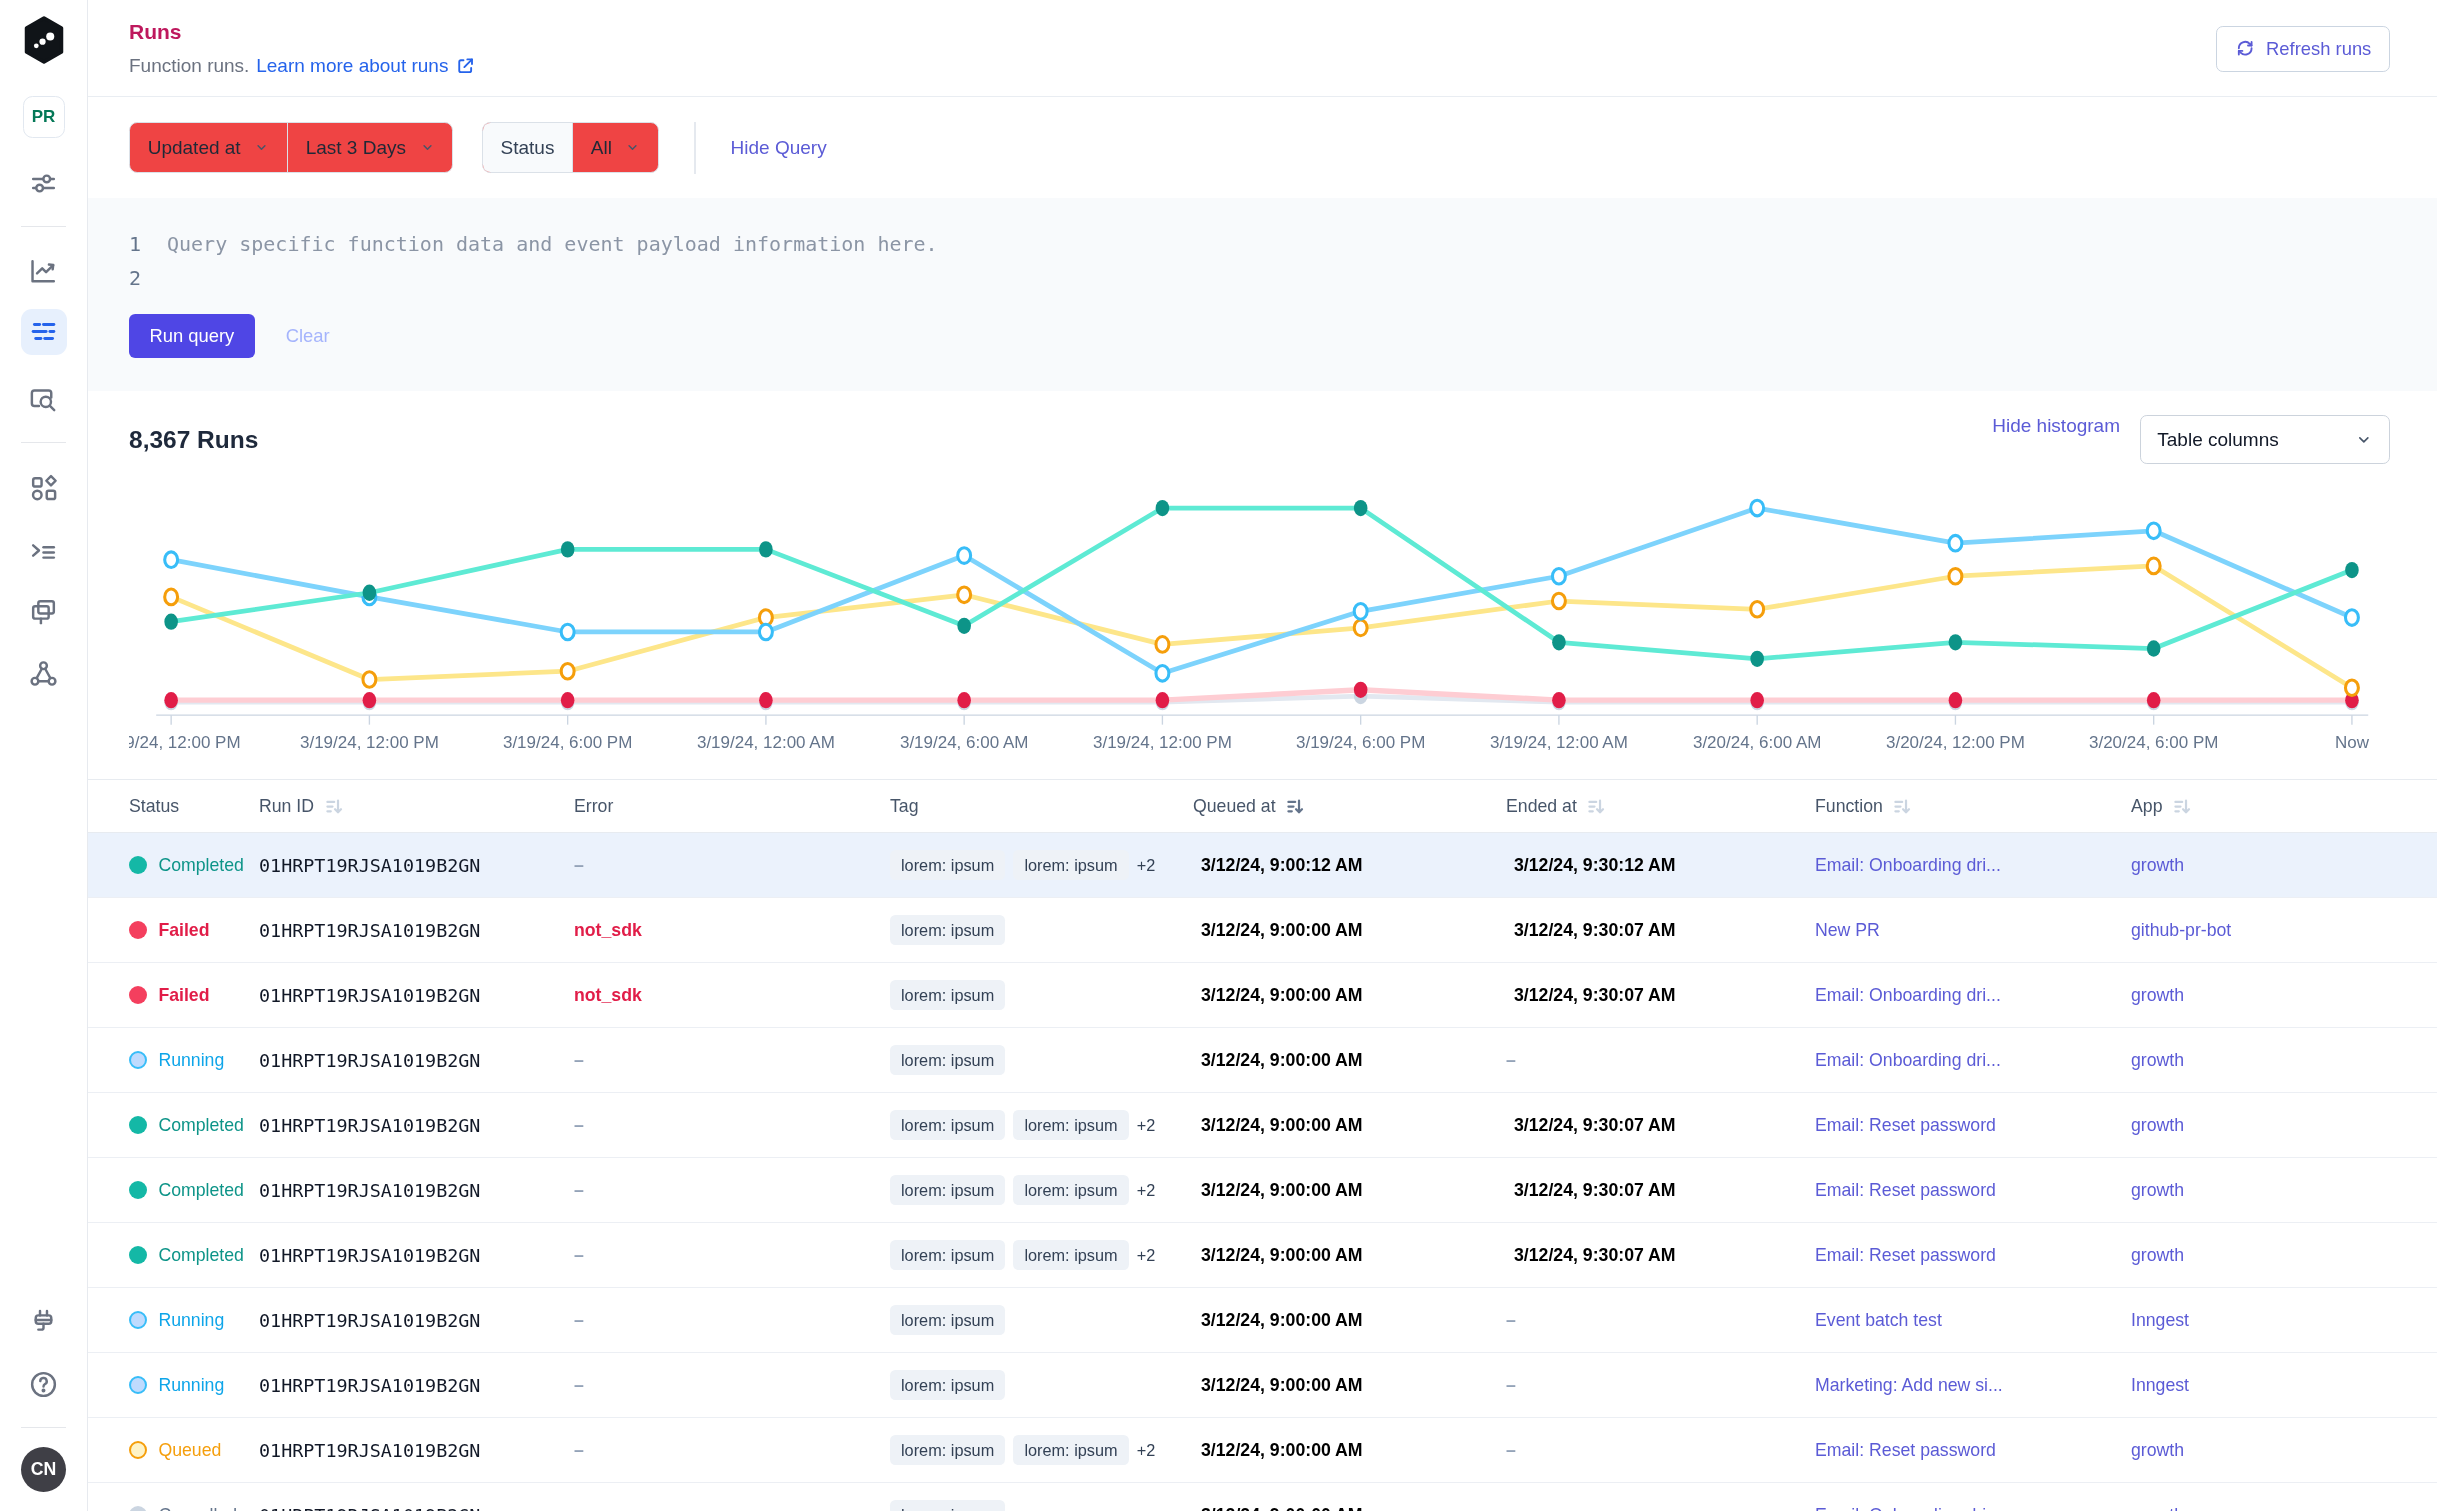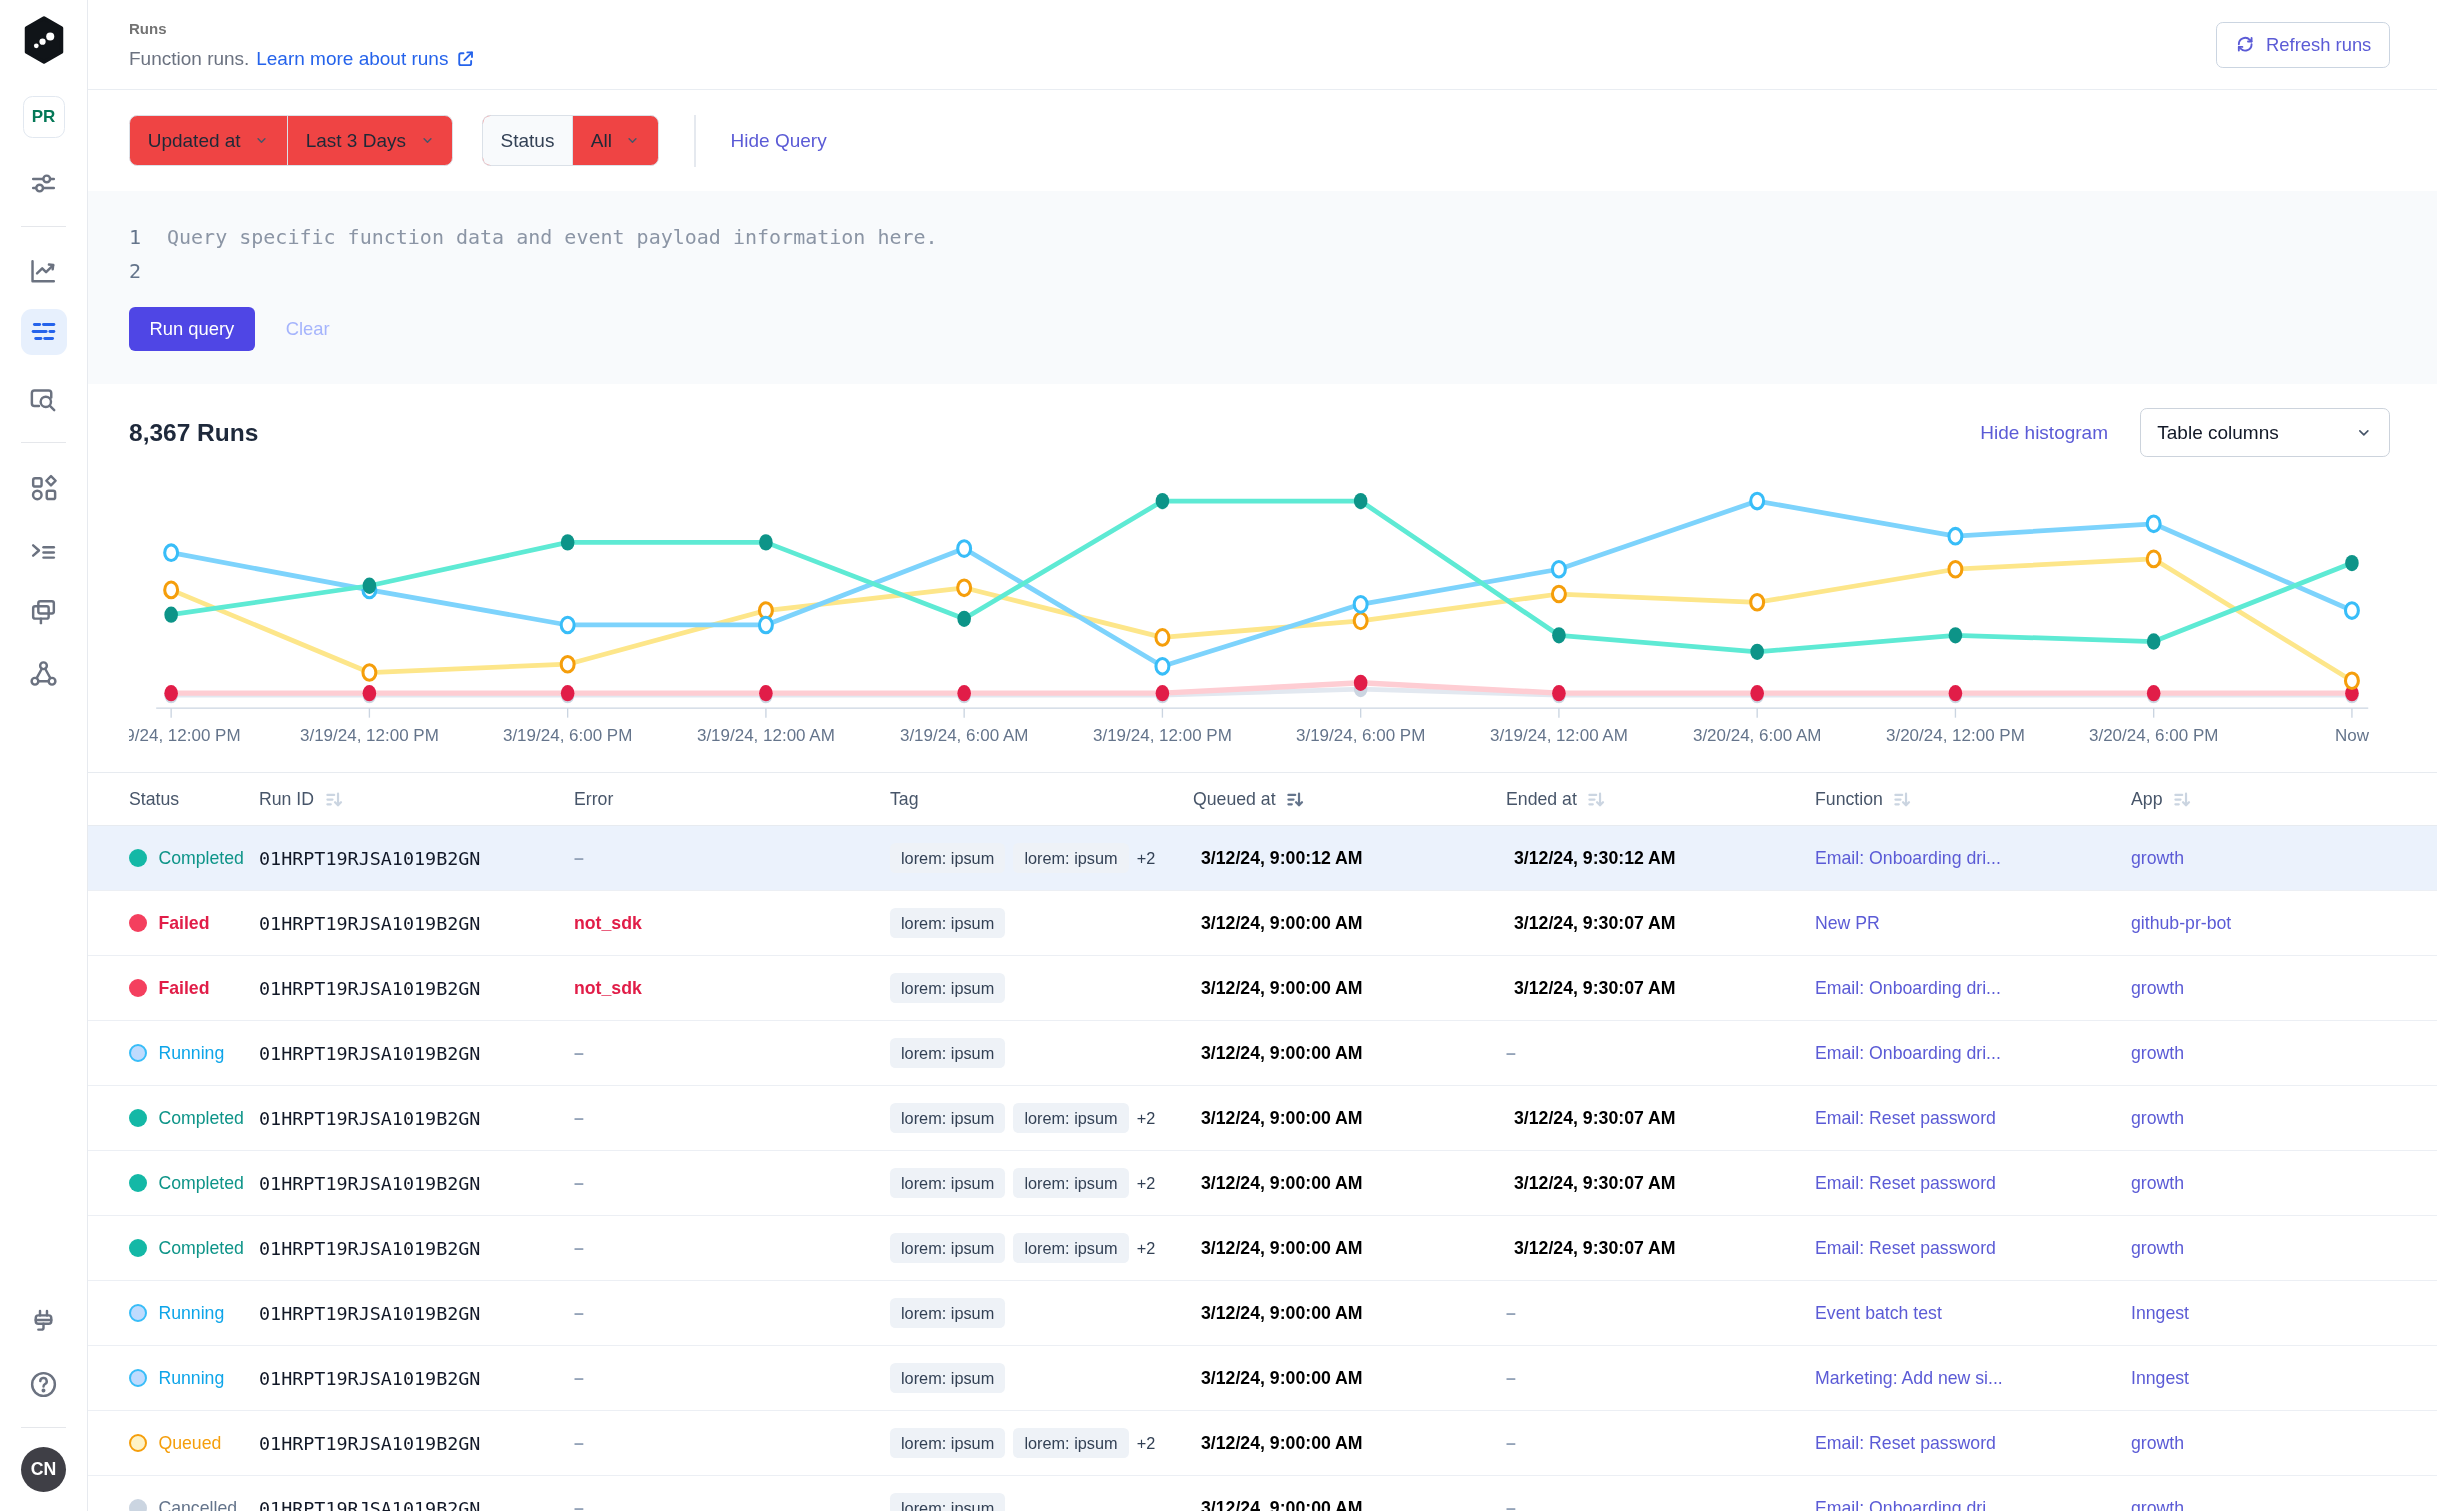--- a/index.html
+++ b/index.html
@@ -21,21 +21,21 @@
   .s-div { margin-top:26px; width:45px; border-top:1.4px solid #e5e7eb; }
   .s-spacer { flex:1; }
   .avatar { margin:19px 0 20.4px 0; width:45px; height:45px; border-radius:50%; background:#3f3f46;
     color:#fff; font-size:17.7px; font-weight:600; display:flex; align-items:center; justify-content:center; cursor:pointer; }
 
   
   .main { flex:1; display:flex; flex-direction:column; min-width:0; }
 
   .top { display:flex; align-items:center; justify-content:space-between;
     padding:20.4px 48px 19px 41px; border-bottom:1.4px solid #e9edf2; }
-  .page-title { font-size:15px; font-weight:600; color:#737373; }
+  .page-title { font-size:21px; font-weight:600; color:#be185d; }
   .sub { margin-top:11px; font-size:19px; color:#6b7280; display:flex; align-items:center; gap:6.8px; }
   .sub a { color:#2563eb; text-decoration:none; display:flex; align-items:center; gap:6.8px; cursor:pointer; }
   .btn-refresh { display:flex; gap:11px; border:1.4px solid #cbd5e1; border-radius:6.8px;
     background:#fff; padding:11px 17.7px; font-size:18.4px; font-weight:500; color:#5b5bd6; cursor:pointer; }
 
   .filters { display:flex; align-items:center; padding:24.5px 0 0 41px; }
   .seg { display:flex; border:1.4px solid #dbe1e8; border-radius:8.2px; background:#ef4444; overflow:hidden; }
   .seg .cell { display:flex; align-items:center; gap:13.6px; padding:0 17.7px; height:49px; font-size:19px; color:#1f2937; cursor:pointer; }
   .seg .cell + .cell { border-left:1.4px solid #dbe1e8; }
   .seg .cell.muted { background:#f8fafc; color:#334155; cursor:default; }
@@ -47,21 +47,21 @@
   .qline { display:flex; font-family:"DejaVu Sans Mono", monospace; font-size:20px; line-height:34px; }
   .qnum { width:38px; color:#64748b; }
   .qtext { color:#8b95a5; }
   .q-actions { margin-top:19px; display:flex; align-items:center; }
   .btn-run { background:#4f46e5; color:#fff; border:none; border-radius:6.1px; padding:11px 20.4px;
     font-size:18.4px; font-weight:500; font-family:inherit; cursor:pointer; }
   .btn-clear { margin-left:31px; background:none; border:none; color:#a5b4fc; font-size:18.4px; font-weight:500; font-family:inherit; cursor:pointer; }
 
   .runs-head { margin-top:24.5px; padding:0 48px 0 41px; display:flex; align-items:center; justify-content:space-between; }
   .runs-count { font-size:24.5px; font-weight:700; color:#1e293b; }
-  .runs-head .right { display:flex; align-items:center; gap:32px; }
+  .runs-head .right { display:flex; align-items:flex-start; gap:20px; }
   .btn-cols { display:flex; align-items:center; justify-content:space-between; width:250px;
     border:1.4px solid #ccd3dc; border-radius:6.8px; background:#fff; padding:12.2px 16.3px; font-size:19px; color:#111827; cursor:pointer; }
 
   .chart-wrap { margin-top:12.2px; padding:0 48px 0 41px; }
   .chart-wrap svg { display:block; width:2261px; height:284px; }
   .axis-label { font-family:"Liberation Sans", sans-serif; font-size:25px; fill:#64748b; }
 
   
   .table { margin-top:19px; width:100%; }
   .trow { display:grid; grid-template-columns:171px 315px 316px 303px 313px 309px 316px 1fr;

